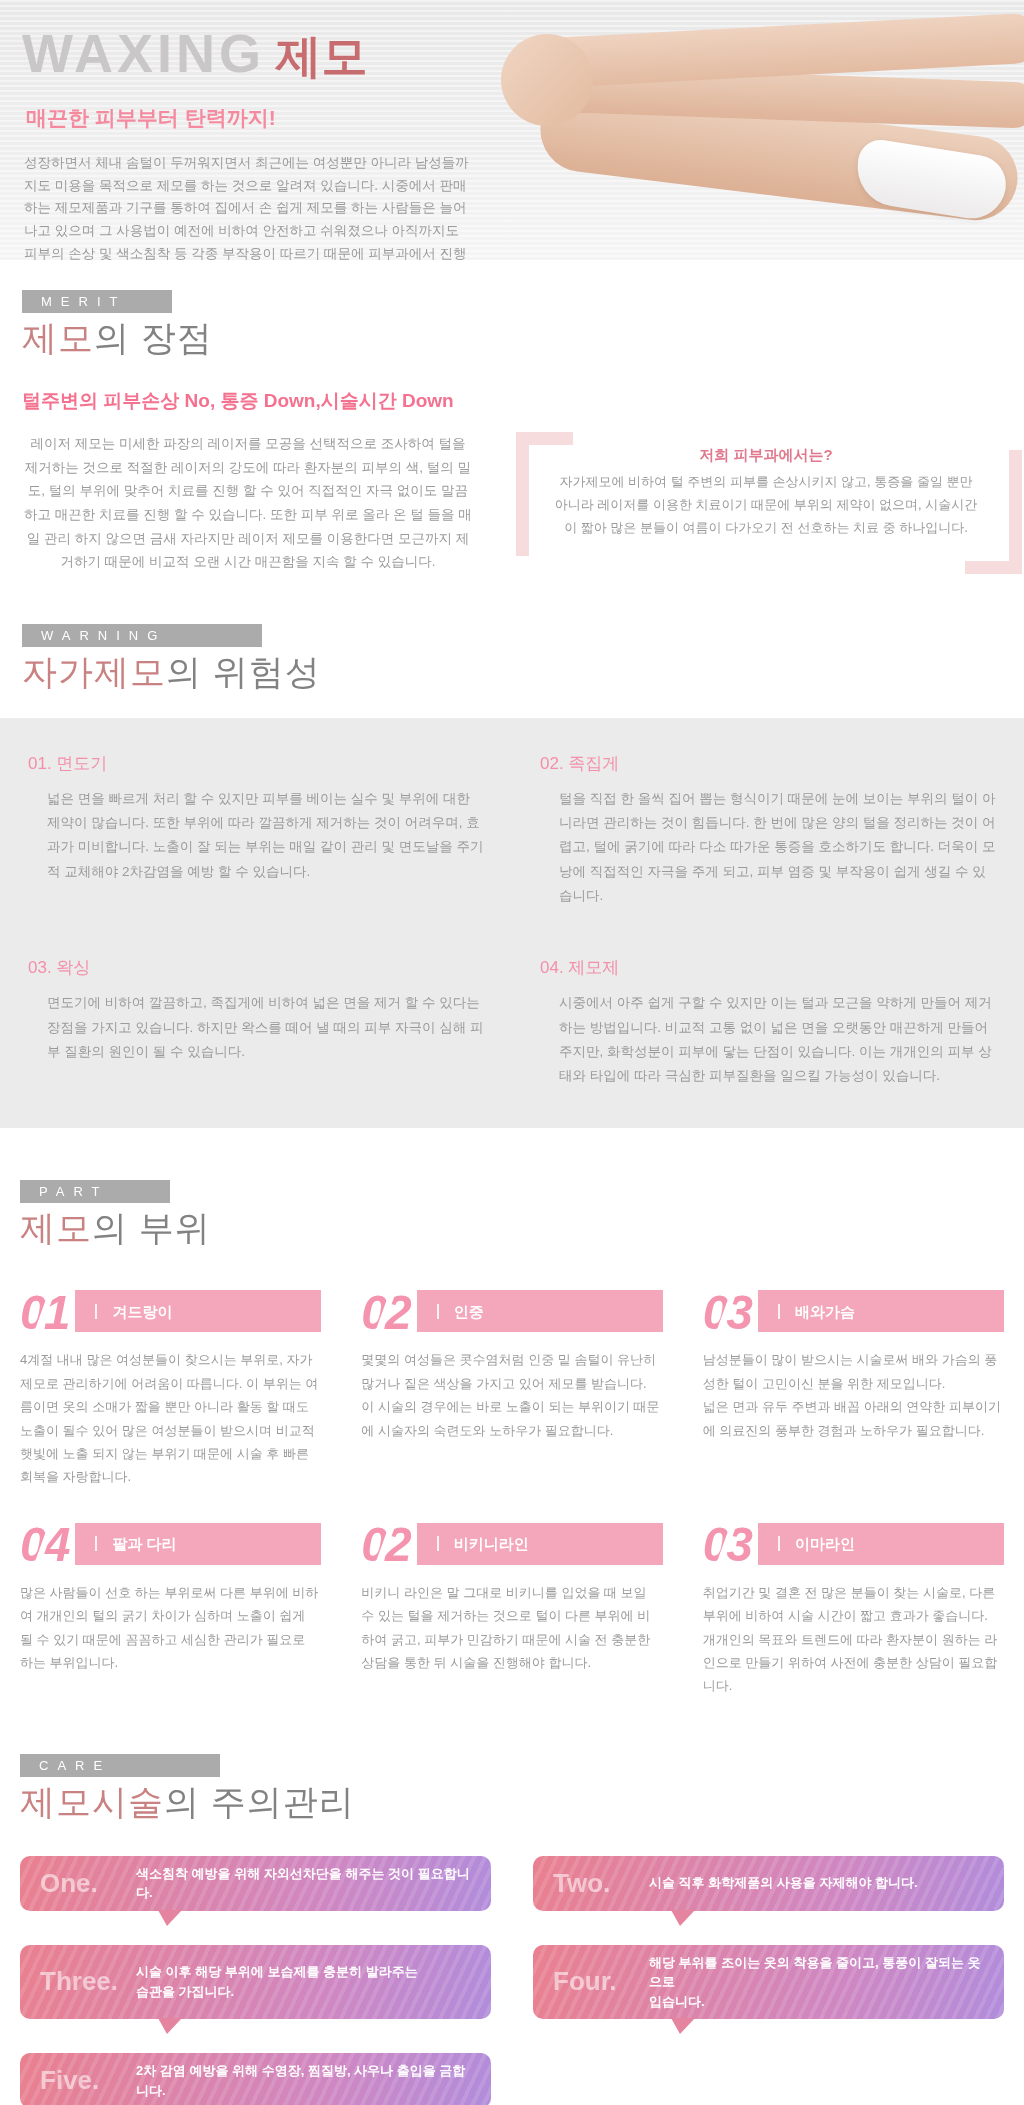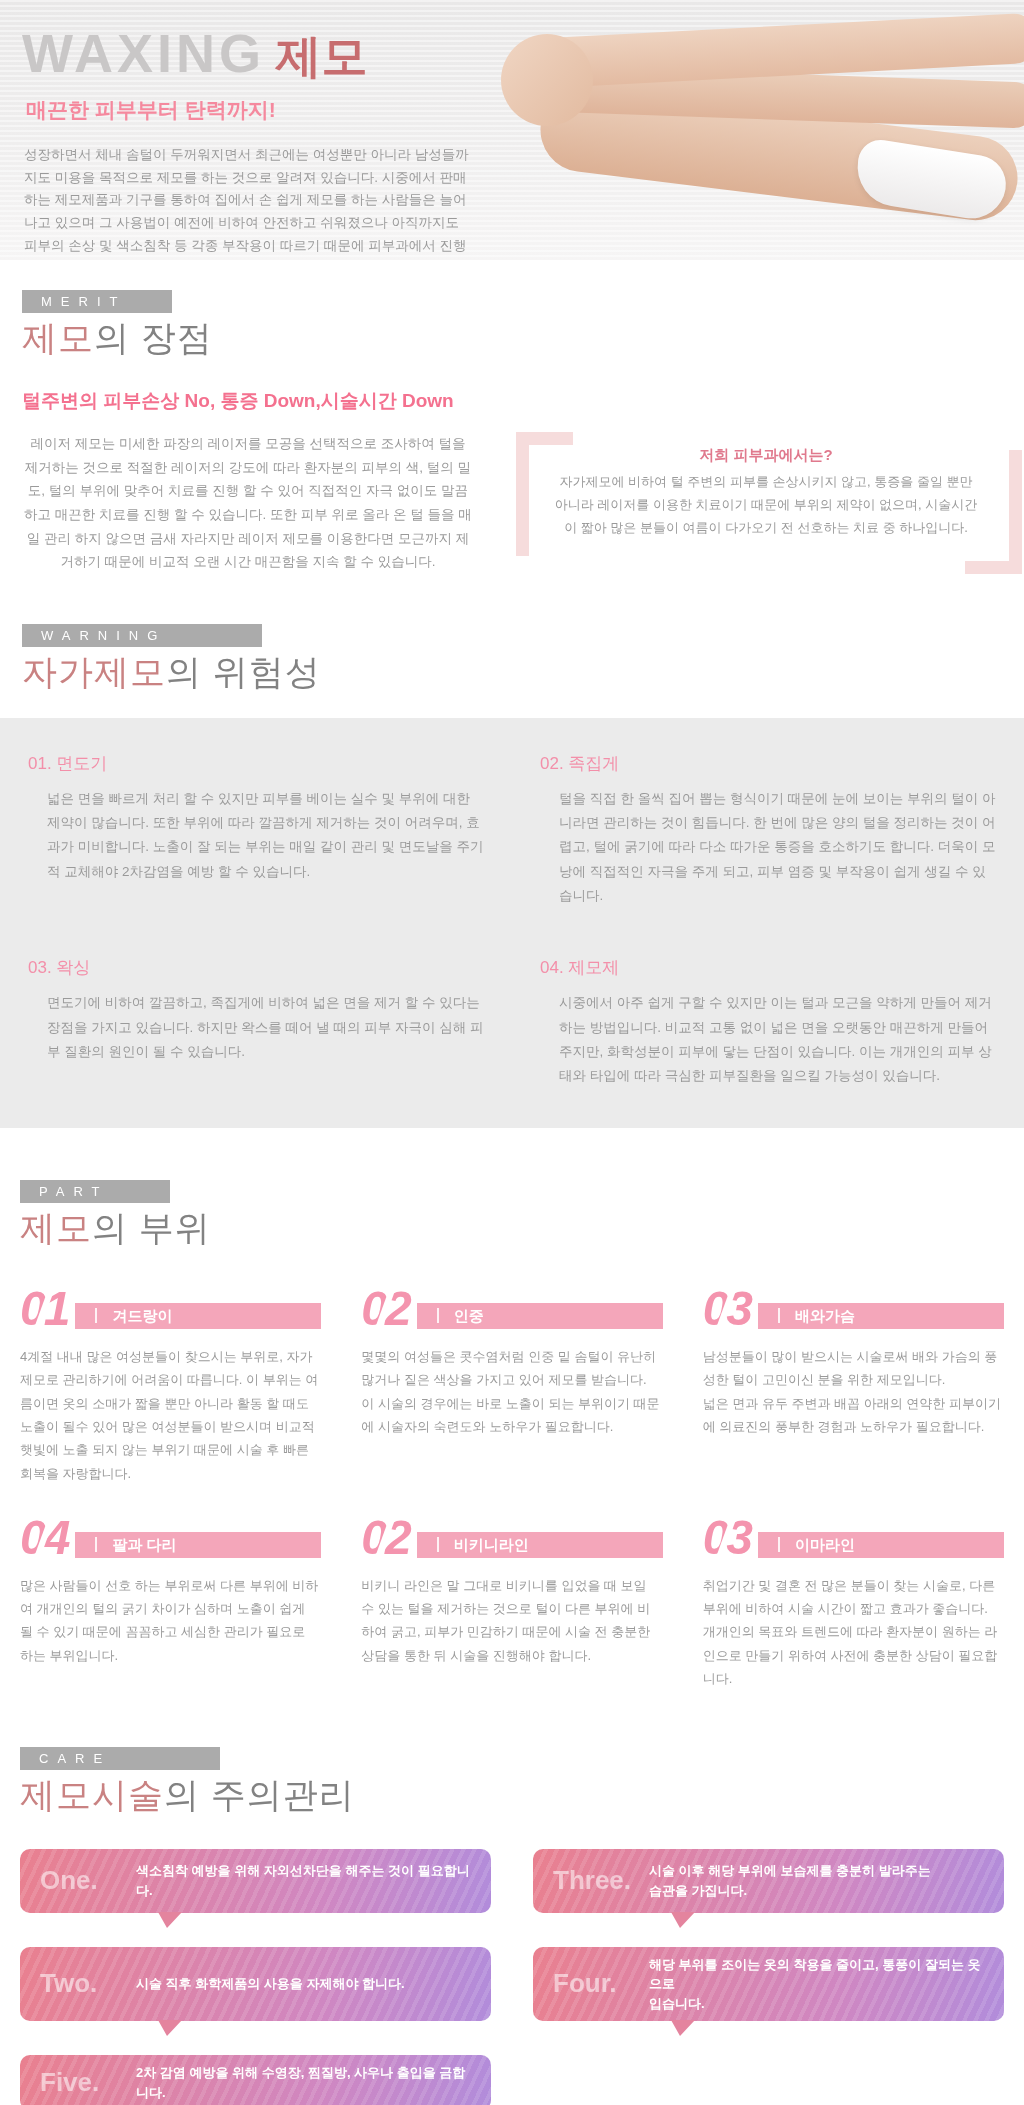--- a/index.html
+++ b/index.html
@@ -16,21 +16,21 @@
     position:relative; height:260px;
     background:
       repeating-linear-gradient(180deg, rgba(255,255,255,.45) 0 2px, rgba(0,0,0,0) 2px 5px),
       linear-gradient(180deg,#e9e8e8 0%,#efeeee 55%,#f6f5f5 100%);
     overflow:hidden;
   }
   .hero-inner { position:relative; z-index:2; padding:26px 0 0 22px; }
   .hero-title { line-height:1; white-space:nowrap; }
   .hero-title .en { font-size:54px; font-weight:bold; letter-spacing:4px; color:#c9c7c7; }
   .hero-title .ko { font-size:46px; font-weight:bold; color:#c76d6f; margin-left:6px; }
-  .hero-sub { margin:16px 0 0 4px; font-size:21px; font-weight:bold; color:#f5899e; }
+  .hero-sub { margin:24px 0 0 4px; font-size:21px; font-weight:bold; color:#f5899e; }
   .hero-body { margin:20px 0 0 2px; width:452px; font-size:13.5px; line-height:1.68; color:#9a9a9a; }
 
   
   .legs { position:absolute; right:0; top:0; width:575px; height:225px; z-index:1; }
   .legs div { position:absolute; }
   .leg-calf-a { left:70px; top:26px; width:520px; height:50px; border-radius:30px;
       background:linear-gradient(180deg,#eed3c0,#e3bba2); transform:rotate(-3deg); }
   .leg-calf-b { left:88px; top:74px; width:500px; height:46px; border-radius:28px;
       background:linear-gradient(180deg,#eacdb8,#dfb49a); transform:rotate(2deg); }
   .leg-knee { left:52px; top:34px; width:92px; height:92px; border-radius:50%;
@@ -71,21 +71,21 @@
   .warn-body { font-size:13.5px; line-height:1.8; color:#9a9a9a; padding-right:6px;margin-left:19px; }
 
   
   .part { padding:52px 20px 0 20px; }
   .part-grid { display:grid; grid-template-columns:1fr 1fr 1fr; column-gap:40px; row-gap:34px; margin-top:38px; }
   .part-head { display:flex; align-items:flex-end; }
   .part-num { position:relative; font-size:48px; line-height:0.8; font-weight:800; font-style:italic;
       color:#f494ae; margin-right:8px; letter-spacing:-3px; }
   .part-num::after { content:''; position:absolute; left:46%; top:-6px; width:6px; height:118%;
       background:#fff; transform:rotate(20deg); }
-  .part-bar { flex:1; height:26px; background:#f4a6ba; display:flex; align-items:center; }
+  .part-bar { flex:1; height:42px; background:#f4a6ba; display:flex; align-items:center; }
   .part-bar-label { margin-left:20px; border-left:2px solid rgba(255,255,255,.85);
       padding-left:15px; color:#fff; font-size:15px; font-weight:bold; line-height:1; }
   .part-body { margin-top:16px; font-size:13px; line-height:1.8; color:#9a9a9a; white-space:pre-line; }
 
   
   .care { padding:56px 20px 0 20px; }
   .care-grid { display:grid; grid-template-columns:1fr 1fr; column-gap:42px; row-gap:34px; margin-top:30px; }
   .ribbon { position:relative; border-radius:10px; display:flex; align-items:center;
       min-height:54px; padding:8px 16px 8px 20px; color:#fff;
       background-image:
@@ -238,29 +238,29 @@
   <div class="care sec">
     <span class="badge" style="min-width:200px;">CARE</span>
     <div class="sec-title">
       <span class="accent">제모시술</span><span>의 주의관리</span>
     </div>
     <div class="care-grid">
       <div class="ribbon">
         <span class="ribbon-num">One.</span>
         <span class="ribbon-text">색소침착 예방을 위해 자외선차단을 해주는 것이 필요합니다.</span>
       </div>
+      <div class="ribbon">
+        <span class="ribbon-num">Two.</span>
+        <span class="ribbon-text">시술 직후 화학제품의 사용을 자제해야 합니다.</span>
+      </div>
       <div class="ribbon tall">
         <span class="ribbon-num">Three.</span>
         <span class="ribbon-text">시술 이후 해당 부위에 보습제를 충분히 발라주는
 습관을 가집니다.</span>
       </div>
-      <div class="ribbon">
-        <span class="ribbon-num">Two.</span>
-        <span class="ribbon-text">시술 직후 화학제품의 사용을 자제해야 합니다.</span>
-      </div>
       <div class="ribbon tall">
         <span class="ribbon-num">Four.</span>
         <span class="ribbon-text">해당 부위를 조이는 옷의 착용을 줄이고, 통풍이 잘되는 옷으로
 입습니다.</span>
       </div>
       <div class="ribbon">
         <span class="ribbon-num">Five.</span>
         <span class="ribbon-text">2차 감염 예방을 위해 수영장, 찜질방, 사우나 출입을 금합니다.</span>
       </div>
       <div class="spacer"></div>

